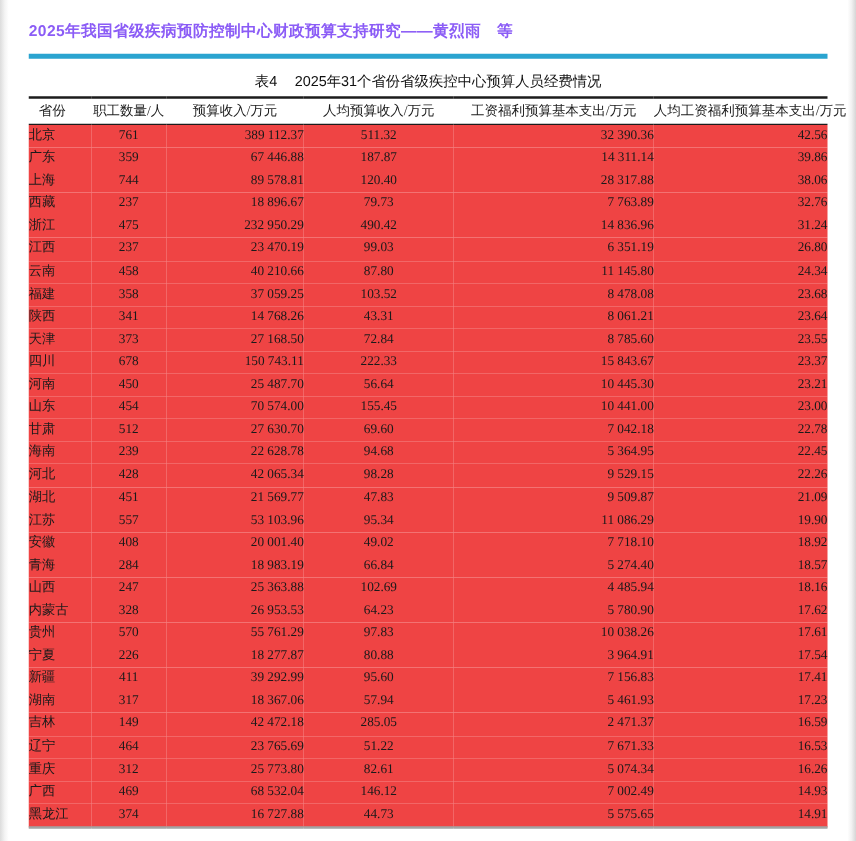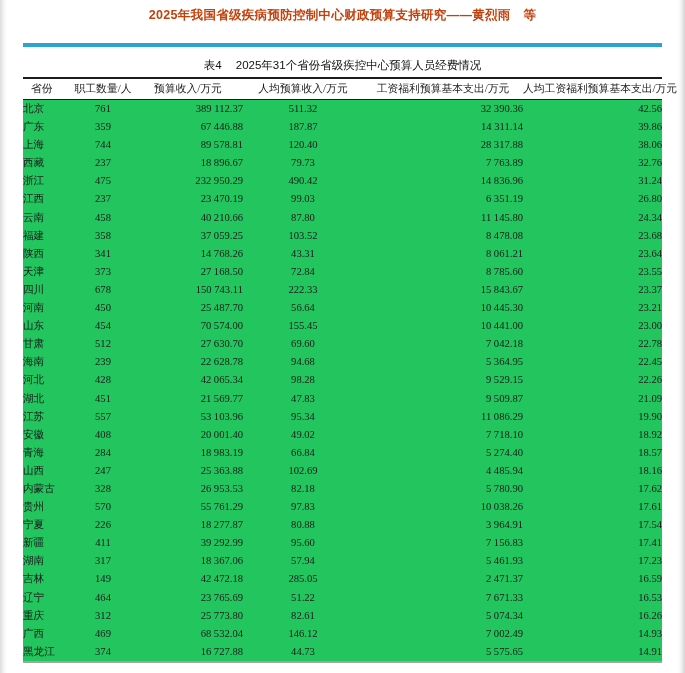--- a/index.html
+++ b/index.html
@@ -7,25 +7,25 @@
     width:685px;height:673px;position:relative;overflow:hidden;
     background:#ffffff;
     font-family:"Liberation Serif","DejaVu Serif",serif;
     color:#1a1a1a;
   }
   .page-edge{position:absolute;top:0;bottom:0;width:7px;pointer-events:none;}
   .page-edge.left{left:0;background:linear-gradient(to right,#dcdcdc,#f4f4f4 55%,#ffffff);}
   .page-edge.right{right:0;background:linear-gradient(to left,#d4d4d4,#f2f2f2 55%,#ffffff);}
 
   .running-head{
-    position:absolute;top:7px;left:23px;width:639px;
-    text-align:center;
+    position:absolute;top:17px;left:23px;width:639px;
+    text-align:left;
     font-family:"Liberation Sans","DejaVu Sans",sans-serif;
     font-weight:bold;font-size:12.5px;letter-spacing:0.3px;
-    color:#c2410c;white-space:nowrap;
+    color:#8b5cf6;white-space:nowrap;
   }
   .head-rule{
     position:absolute;top:43px;left:23px;width:639px;height:4px;
     background:#2aa4d0;
   }
   .table-caption{
     position:absolute;top:58px;left:23px;width:639px;
     text-align:center;
     font-family:"Liberation Sans","DejaVu Sans",sans-serif;
     font-weight:normal;font-size:11.5px;color:#111;
@@ -40,21 +40,21 @@
     border-bottom:2px solid #a3a3a3;
     font-size:10.6px;
   }
   table.budget thead th{
     font-weight:normal;background:#ffffff;
     border-bottom:1.2px solid #1c1c1c;
     height:20px;padding:0;text-align:center;
     font-size:10.8px;white-space:nowrap;overflow:visible;
   }
   table.budget thead th.h0{text-align:left;padding-left:8px;}
-  table.budget tbody{background:#22c55e;}
+  table.budget tbody{background:#ef4444;}
   table.budget tbody td{
     height:18.1px;padding:0;line-height:18.1px;white-space:nowrap;
   }
   td.c0{text-align:left;padding-left:8px;}
   td.c1{text-align:center;}
   td.c2{text-align:right;padding-right:6px;}
   td.c3{text-align:center;padding-right:62px;}
   td.c4{text-align:right;padding-right:56px;}
   td.c5{text-align:right;padding-right:70px;}
 </style>
@@ -256,21 +256,21 @@
         <td class="c1">247</td>
         <td class="c2">25 363.88</td>
         <td class="c3">102.69</td>
         <td class="c4">4 485.94</td>
         <td class="c5">18.16</td>
       </tr>
       <tr>
         <td class="c0">内蒙古</td>
         <td class="c1">328</td>
         <td class="c2">26 953.53</td>
-        <td class="c3">82.18</td>
+        <td class="c3">64.23</td>
         <td class="c4">5 780.90</td>
         <td class="c5">17.62</td>
       </tr>
       <tr>
         <td class="c0">贵州</td>
         <td class="c1">570</td>
         <td class="c2">55 761.29</td>
         <td class="c3">97.83</td>
         <td class="c4">10 038.26</td>
         <td class="c5">17.61</td>

